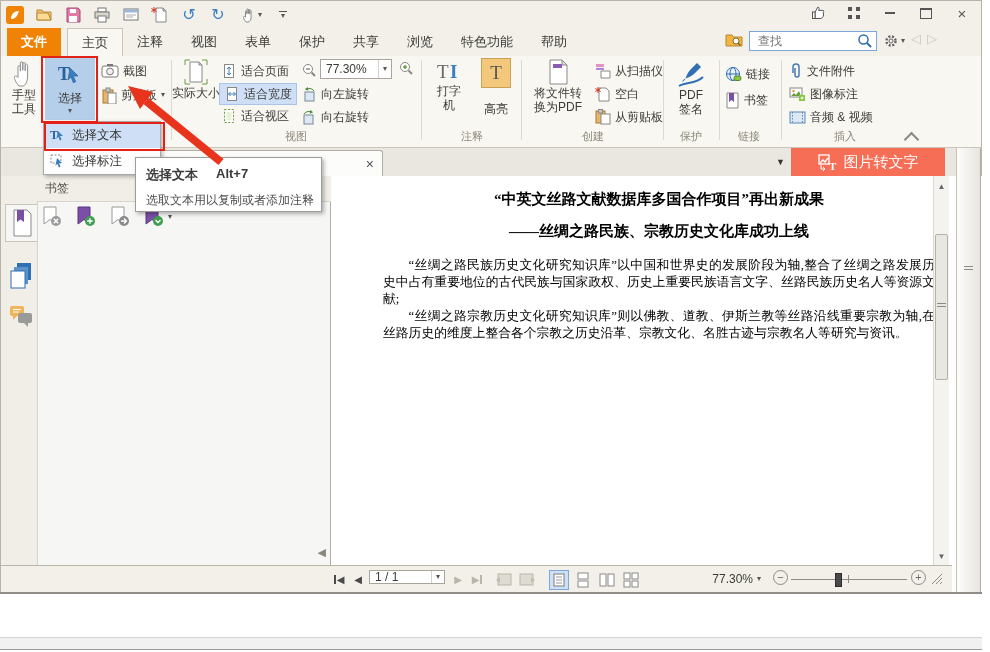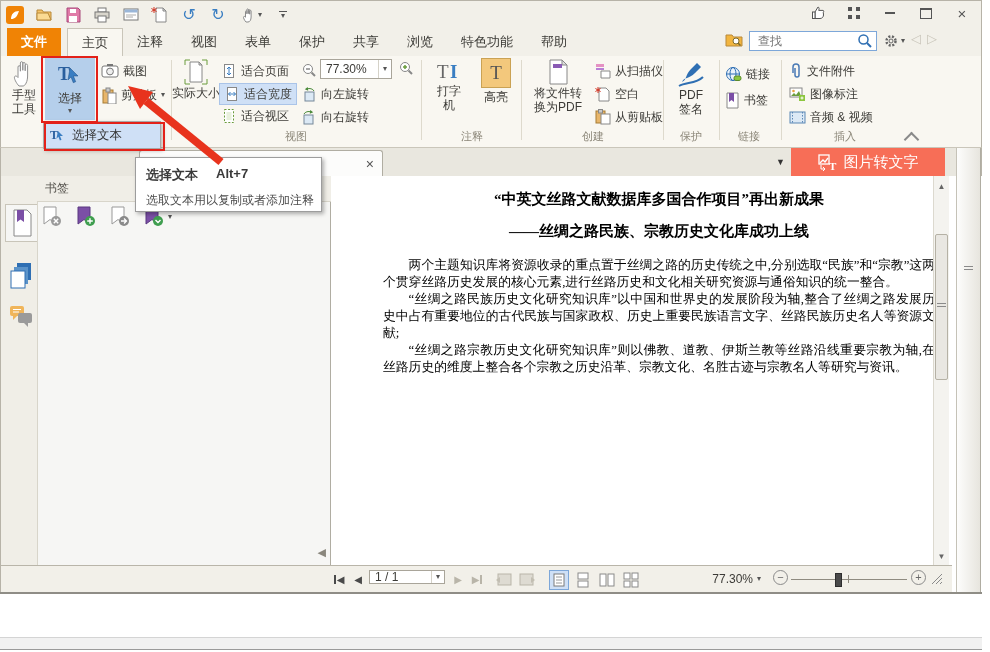--- a/index.html
+++ b/index.html
@@ -326,21 +326,21 @@
 
   <div class="rbtn-lg" style="left:428px;top:2px;width:40px">
     <svg width="26" height="26">
         <text x="1" y="20" font-family="serif" font-size="19" fill="#666">T</text>
         <text x="14" y="20" font-family="serif" font-size="19" font-weight="bold" fill="#3a7ec2">I</text>
       </svg>
     <span style="width:32px">打字机</span>
   </div>
   <div class="rbtn-lg" style="left:474px;top:2px;width:42px">
     <span style="width:28px;height:28px;background:#f3c87c;border:1px solid #caa254;display:flex;align-items:center;justify-content:center;font-family:serif;font-size:19px;color:#555">T</span>
-    <span style="margin-top:2px">高亮</span>
+    <span style="margin-top:14px">高亮</span>
   </div>
   <div class="grouplabel" style="left:424px;width:94px">注释</div>
   <div class="rsep" style="left:520px"></div>
 
   <div class="rbtn-lg" style="left:528px;top:2px;width:58px">
     <svg width="26" height="28">
         <path d="M5 2h12l5 5v19H5z" fill="#fff" stroke="#888"></path>
         <path d="M17 2l5 5h-5z" fill="#e0e0e0" stroke="#888"></path>
         <rect x="8" y="6" width="9" height="4" fill="#8a5bb5"></rect>
       </svg>
@@ -512,21 +512,20 @@
       </span>
   </div>
   <div class="sb-collapse">◀</div>
 </div>
 
 <div class="abs docarea">
   <div class="page-text">
     <p class="doc-title">“中英文丝路文献数据库多国合作项目”再出新成果</p>
     <p class="doc-subtitle">——丝绸之路民族、宗教历史文化库成功上线</p>
     <div class="paras">
-        <p>两个主题知识库将资源收录的重点置于丝绸之路的历史传统之中,分别选取“民族”和“宗教”这两个贯穿丝路历史发展的核心元素,进行丝路历史和文化相关研究资源与通俗知识的统一整合。</p>
         <p>“丝绸之路民族历史文化研究知识库”以中国和世界史的发展阶段为轴,整合了丝绸之路发展历史中占有重要地位的古代民族与国家政权、历史上重要民族语言文字、丝路民族历史名人等资源文献;</p>
         <p>“丝绸之路宗教历史文化研究知识库”则以佛教、道教、伊斯兰教等丝路沿线重要宗教为轴,在丝路历史的维度上整合各个宗教之历史沿革、宗教文化、名胜古迹与宗教名人等研究与资讯。</p>
       </div>
   </div>
   <div class="vscroll">
     <div class="scrbtn" style="top:2px">▲</div>
     <div class="thumb">
         <div class="griplines" style="margin-top:68px"></div>
       </div>
     <div class="scrbtn" style="bottom:1px">▼</div>
@@ -623,20 +622,27 @@
 <div class="abs rightedge"></div>
 
 <div class="abs dropmenu">
   <div class="dmitem sel">
     <svg width="16" height="16">
         <text x="0" y="12" font-family="serif" font-size="12" font-weight="bold" fill="#2a5f9e">T</text>
         <path d="M8 4l5 5h-3l1.5 3.8-1.6.7L8.4 9.7l-2 2z" fill="#3a7ec2"></path>
       </svg>
     <span>选择文本</span>
   </div>
+  <div class="dmitem">
+    <svg width="16" height="16">
+        <rect x="1" y="2" width="10" height="8" fill="none" stroke="#8a8a8a" stroke-dasharray="2 1.5"></rect>
+        <path d="M7 5l5 5h-3l1.5 3.8-1.6.7-1.5-3.8-2 2z" fill="#3a7ec2"></path>
+      </svg>
+    <span>选择标注</span>
+  </div>
 </div>
 
 <div class="annot-rect" style="left:41px;top:56px;width:53px;height:63px"></div>
 <div class="annot-rect" style="left:44px;top:122px;width:117px;height:25px"></div>
 
 <svg class="arrowsvg" width="990" height="652">
   <line x1="221" y1="162" x2="146" y2="101" stroke="#e8331d" stroke-width="8"></line>
   <polygon points="128,86 153,92 140,109" fill="#e8331d"></polygon>
 </svg>
 

